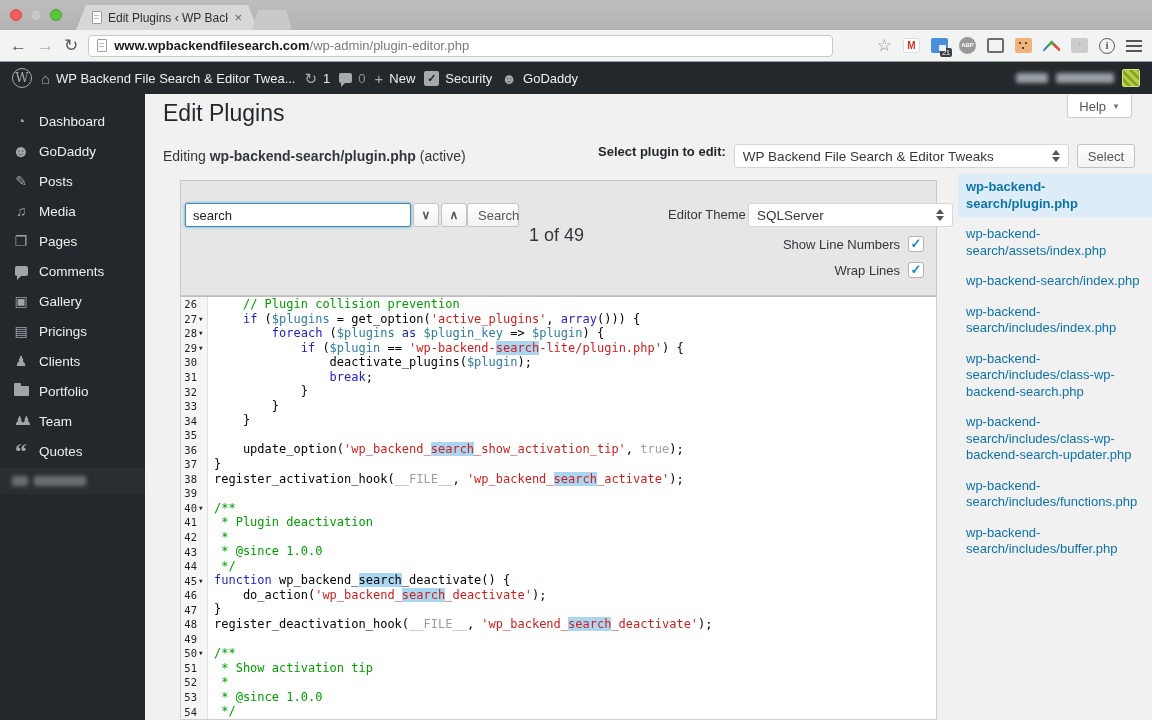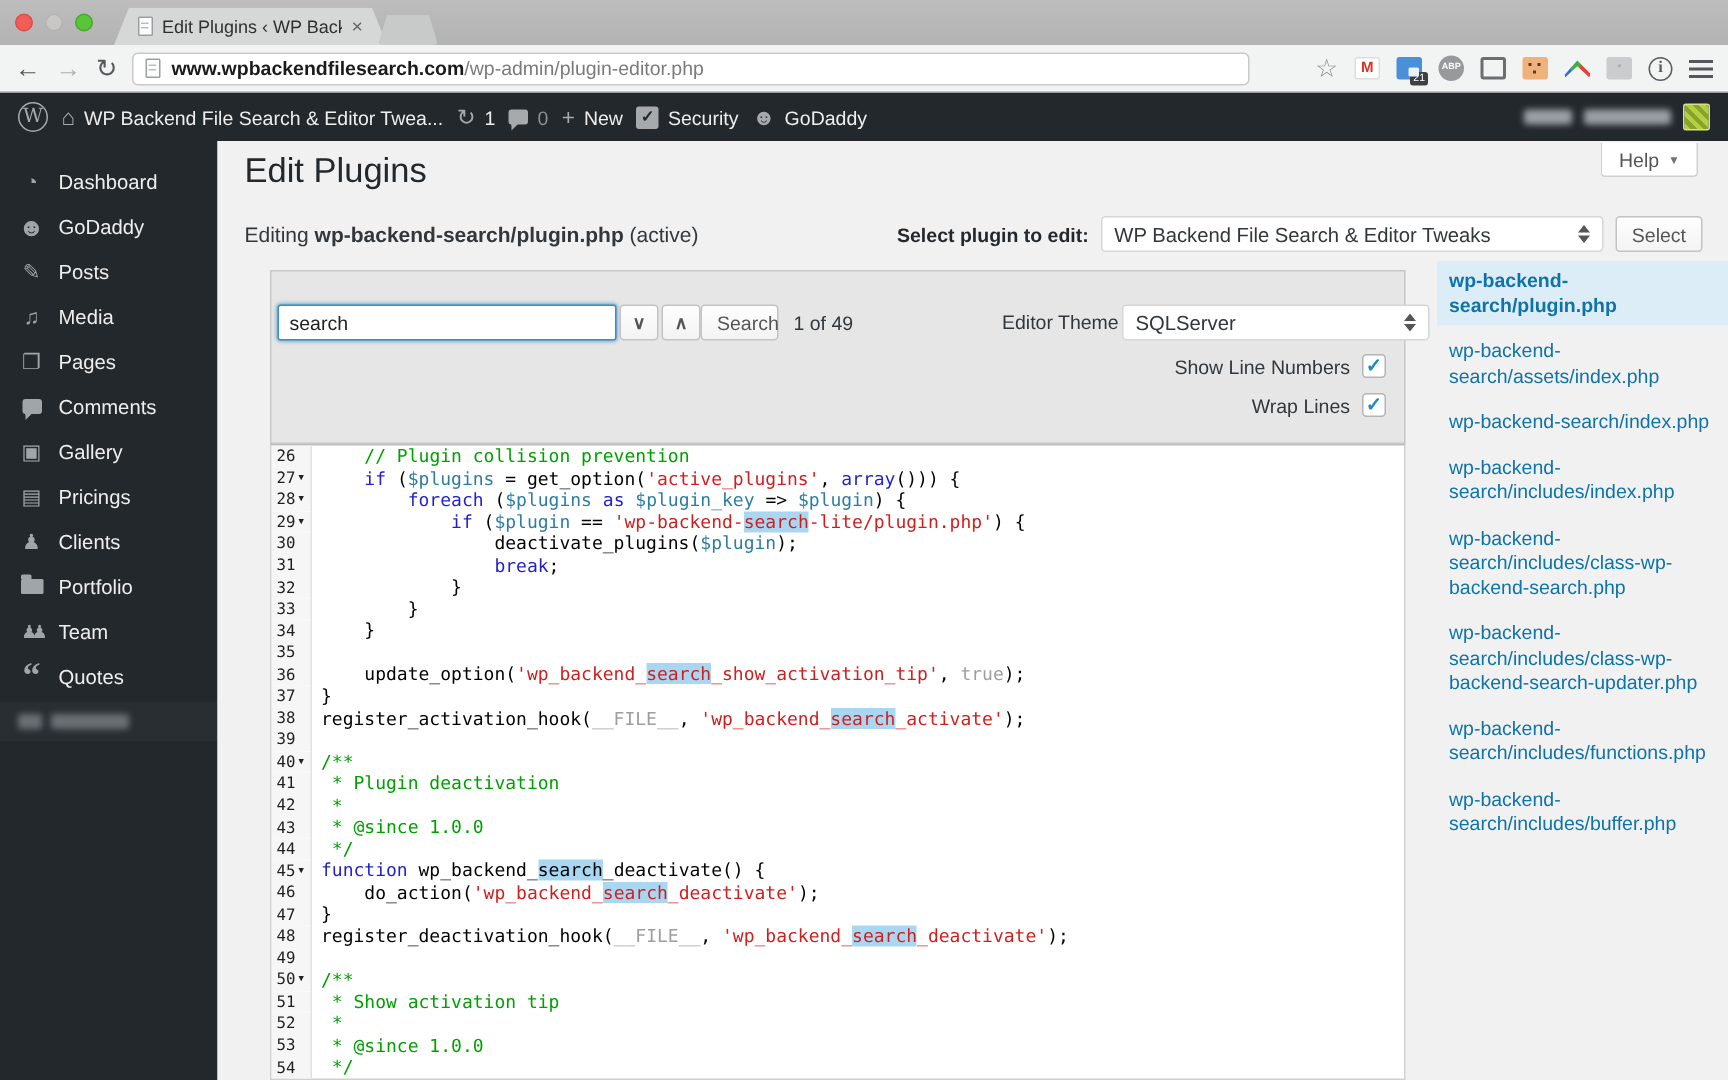--- a/index.html
+++ b/index.html
@@ -70,36 +70,36 @@
   .icon-folder::before { content:""; position:absolute; left:0; top:-3px; width:7px; height:3px; background:#a0a5aa; border-radius:1px 1px 0 0; }
   .redacted-item { margin-top:2px; padding:8px 12px; display:flex; gap:6px; align-items:center; background:rgba(255,255,255,0.03); }
 
   
   .content { position:absolute; left:145px; top:94px; width:1007px; height:626px; background:#f1f1f1; }
   .help-btn { position:absolute; right:20px; top:1px; height:23px; background:#fff; border:1px solid #cfcfcf; border-top:none; border-radius:0 0 3px 3px; display:flex; align-items:center; gap:6px; padding:0 11px; font-size:13px; color:#555; cursor:pointer; }
   .help-caret { font-size:8px; color:#72777c; }
   h1.page-title { position:absolute; left:18px; top:6px; font-size:23px; font-weight:400; color:#23282d; }
   .editing-line { position:absolute; left:18px; top:54px; font-size:14px; color:#32373c; }
   .editing-line b { font-weight:bold; }
-  .select-row { position:absolute; right:17px; top:50px; display:flex; align-items:center; gap:8px; }
+  .select-row { position:absolute; right:17px; top:50px; display:flex; gap:8px; }
   .select-row label { font-size:13px; font-weight:bold; color:#23282d; }
   .wpselect { height:24px; background:#fff; border:1px solid #d6d6d6; border-radius:3px; display:flex; align-items:center; justify-content:space-between; padding:0 8px; font-size:13.5px; color:#32373c; cursor:pointer; }
   .sel-plugin { width:335px; }
   .updown { display:flex; flex-direction:column; gap:2px; margin-left:8px; }
   .updown i { display:block; width:0; height:0; border:4px solid transparent; }
   .updown i.u { border-bottom:5px solid #555; border-top:none; }
   .updown i.d { border-top:5px solid #555; border-bottom:none; }
   .btn { height:24px; background:linear-gradient(#fefefe,#f3f3f3); border:1px solid #c3c3c3; border-radius:3px; color:#555; font-size:13px; padding:0 10px; cursor:pointer; font-family:"Liberation Sans", sans-serif; }
 
   
   .panel { position:absolute; left:35px; top:86px; width:757px; height:116px; background:#e6e6e6; border:1px solid #c8c8c8; }
   .search-input { position:absolute; left:4px; top:22px; width:226px; height:24px; border:1px solid #3d8dbf; box-shadow:0 0 3px rgba(40,130,190,.8); border-radius:2px; font-size:13px; padding:0 7px; color:#222; font-family:"Liberation Sans", sans-serif; outline:none; background:#fff; }
   .mini-btn { position:absolute; top:22px; width:26px; height:24px; font-size:12px; font-weight:bold; padding:0; }
   .panel .search-btn { position:absolute; left:286px; top:22px; width:52px; }
-  .match-count { position:absolute; left:348px; top:27px; font-size:13px; color:#32373c; }
+  .match-count { position:absolute; left:348px; top:44px; font-size:18px; color:#32373c; }
   .radio-row { position:absolute; left:10px; top:57px; display:flex; align-items:center; gap:38px; }
   .radio-opt { display:flex; align-items:center; gap:7px; font-size:13px; color:#32373c; cursor:pointer; }
   .wpradio { width:15px; height:15px; border-radius:50%; background:#fff; border:1px solid #b4b4b4; position:relative; flex:none; }
   .wpradio.checked::after { content:""; position:absolute; left:3px; top:3px; width:7px; height:7px; border-radius:50%; background:#1e8cbe; }
   .theme-label { position:absolute; left:487px; top:26px; font-size:13px; color:#32373c; }
   .theme-select { position:absolute; left:567px; top:22px; width:205px; }
   .check-row { position:absolute; right:12px; display:flex; align-items:center; gap:8px; font-size:13px; color:#32373c; }
   .wpcheck { width:16px; height:16px; background:#fff; border:1px solid #b4b4b4; border-radius:3px; color:#1e8cbe; font-size:13px; font-weight:bold; text-align:center; line-height:14px; cursor:pointer; }
   .wpcheck::after { content:"\2713"; }
 

